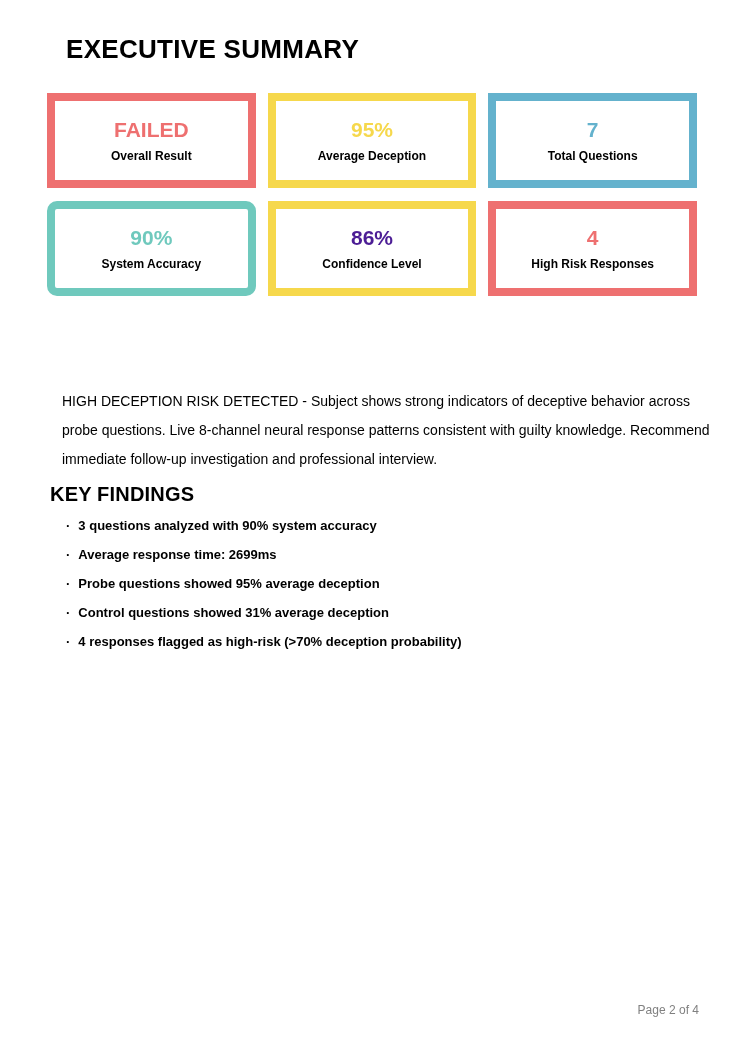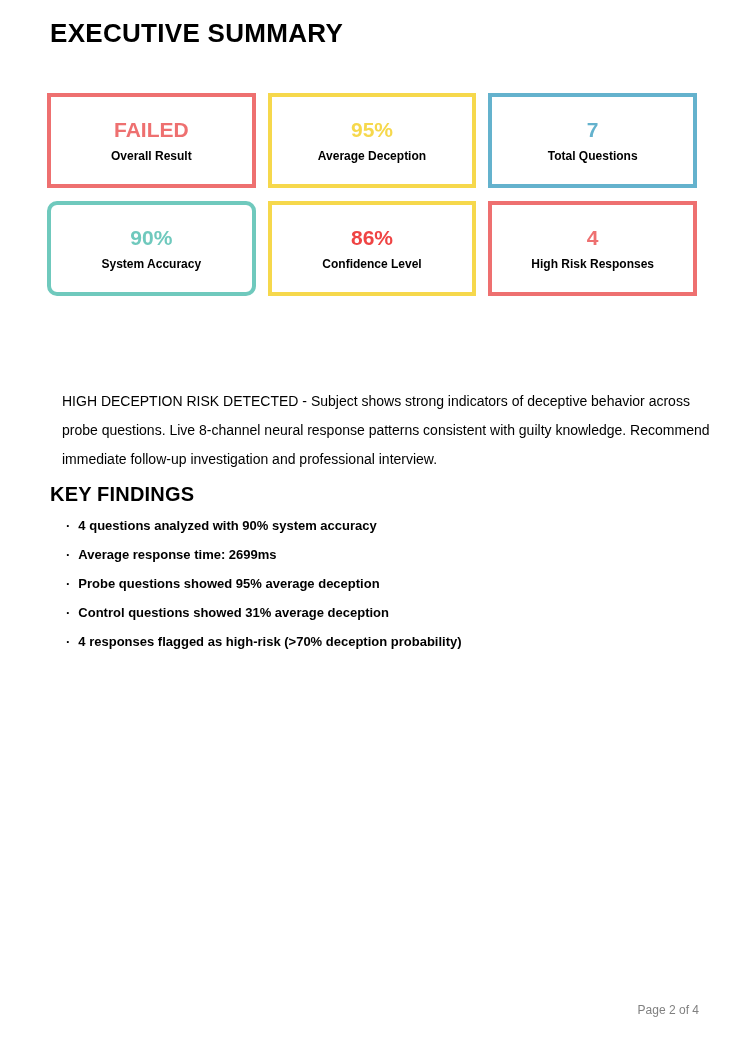--- a/index.html
+++ b/index.html
@@ -17,40 +17,40 @@
     position: relative;
     width: 743px;
     height: 1044px;
     background: #ffffff;
     overflow: hidden;
   }
   .title {
     position: absolute;
     top: 18px;
     left: 50px;
-    margin: 0;
+    margin: 16px;
     font-size: 26px;
     font-weight: bold;
     letter-spacing: 0.3px;
     color: #000000;
   }
   .cards {
     position: absolute;
     top: 93px;
     left: 47px;
     width: 650px;
     display: grid;
     grid-template-columns: repeat(3, 1fr);
     column-gap: 12px;
     row-gap: 13px;
   }
   .card {
     box-sizing: border-box;
     height: 95px;
-    border: 4px solid #000000;
+    border: 8px solid #000000;
     background: #ffffff;
     display: flex;
     flex-direction: column;
     align-items: center;
     justify-content: center;
     text-align: center;
   }
   .card-value {
     font-size: 21px;
     font-weight: bold;
@@ -128,36 +128,36 @@
     </div>
     <div class="card" style="border-color: rgb(100, 178, 205);">
       <div class="card-value" style="color: rgb(100, 178, 205);">7</div>
       <div class="card-label">Total Questions</div>
     </div>
     <div class="card" style="border-color: rgb(111, 201, 189); border-radius: 10px;">
       <div class="card-value" style="color: rgb(111, 201, 189);">90%</div>
       <div class="card-label">System Accuracy</div>
     </div>
     <div class="card" style="border-color: rgb(246, 216, 76);">
-      <div class="card-value" style="color: #ef4444;">86%</div>
+      <div class="card-value" style="color: #4c1d95;">86%</div>
       <div class="card-label">Confidence Level</div>
     </div>
     <div class="card" style="border-color: rgb(238, 112, 112);">
       <div class="card-value" style="color: rgb(238, 112, 112);">4</div>
       <div class="card-label">High Risk Responses</div>
     </div>
   </div>
 
   <p class="assessment-body">HIGH DECEPTION RISK DETECTED - Subject shows strong indicators of deceptive behavior across probe questions. Live 8-channel neural response patterns consistent with guilty knowledge. Recommend immediate follow-up investigation and professional interview.</p>
 
   <h2 class="section-heading heading-findings">KEY FINDINGS</h2>
   <div class="findings-list">
     <div class="finding-row">
       <span class="bullet">·</span>
-      <span>4 questions analyzed with 90% system accuracy</span>
+      <span>3 questions analyzed with 90% system accuracy</span>
     </div>
     <div class="finding-row">
       <span class="bullet">·</span>
       <span>Average response time: 2699ms</span>
     </div>
     <div class="finding-row">
       <span class="bullet">·</span>
       <span>Probe questions showed 95% average deception</span>
     </div>
     <div class="finding-row">

